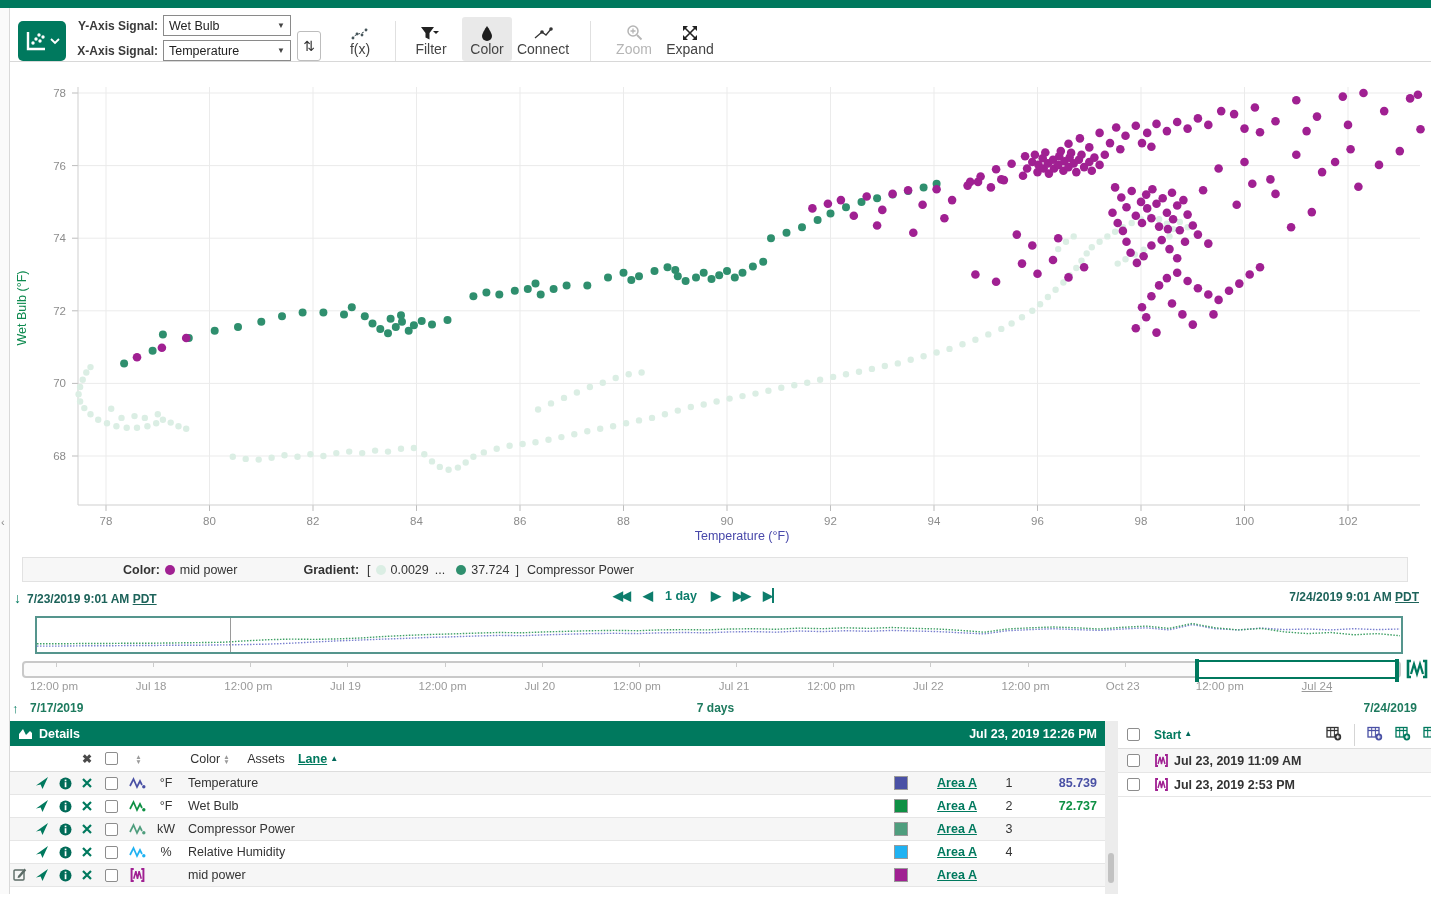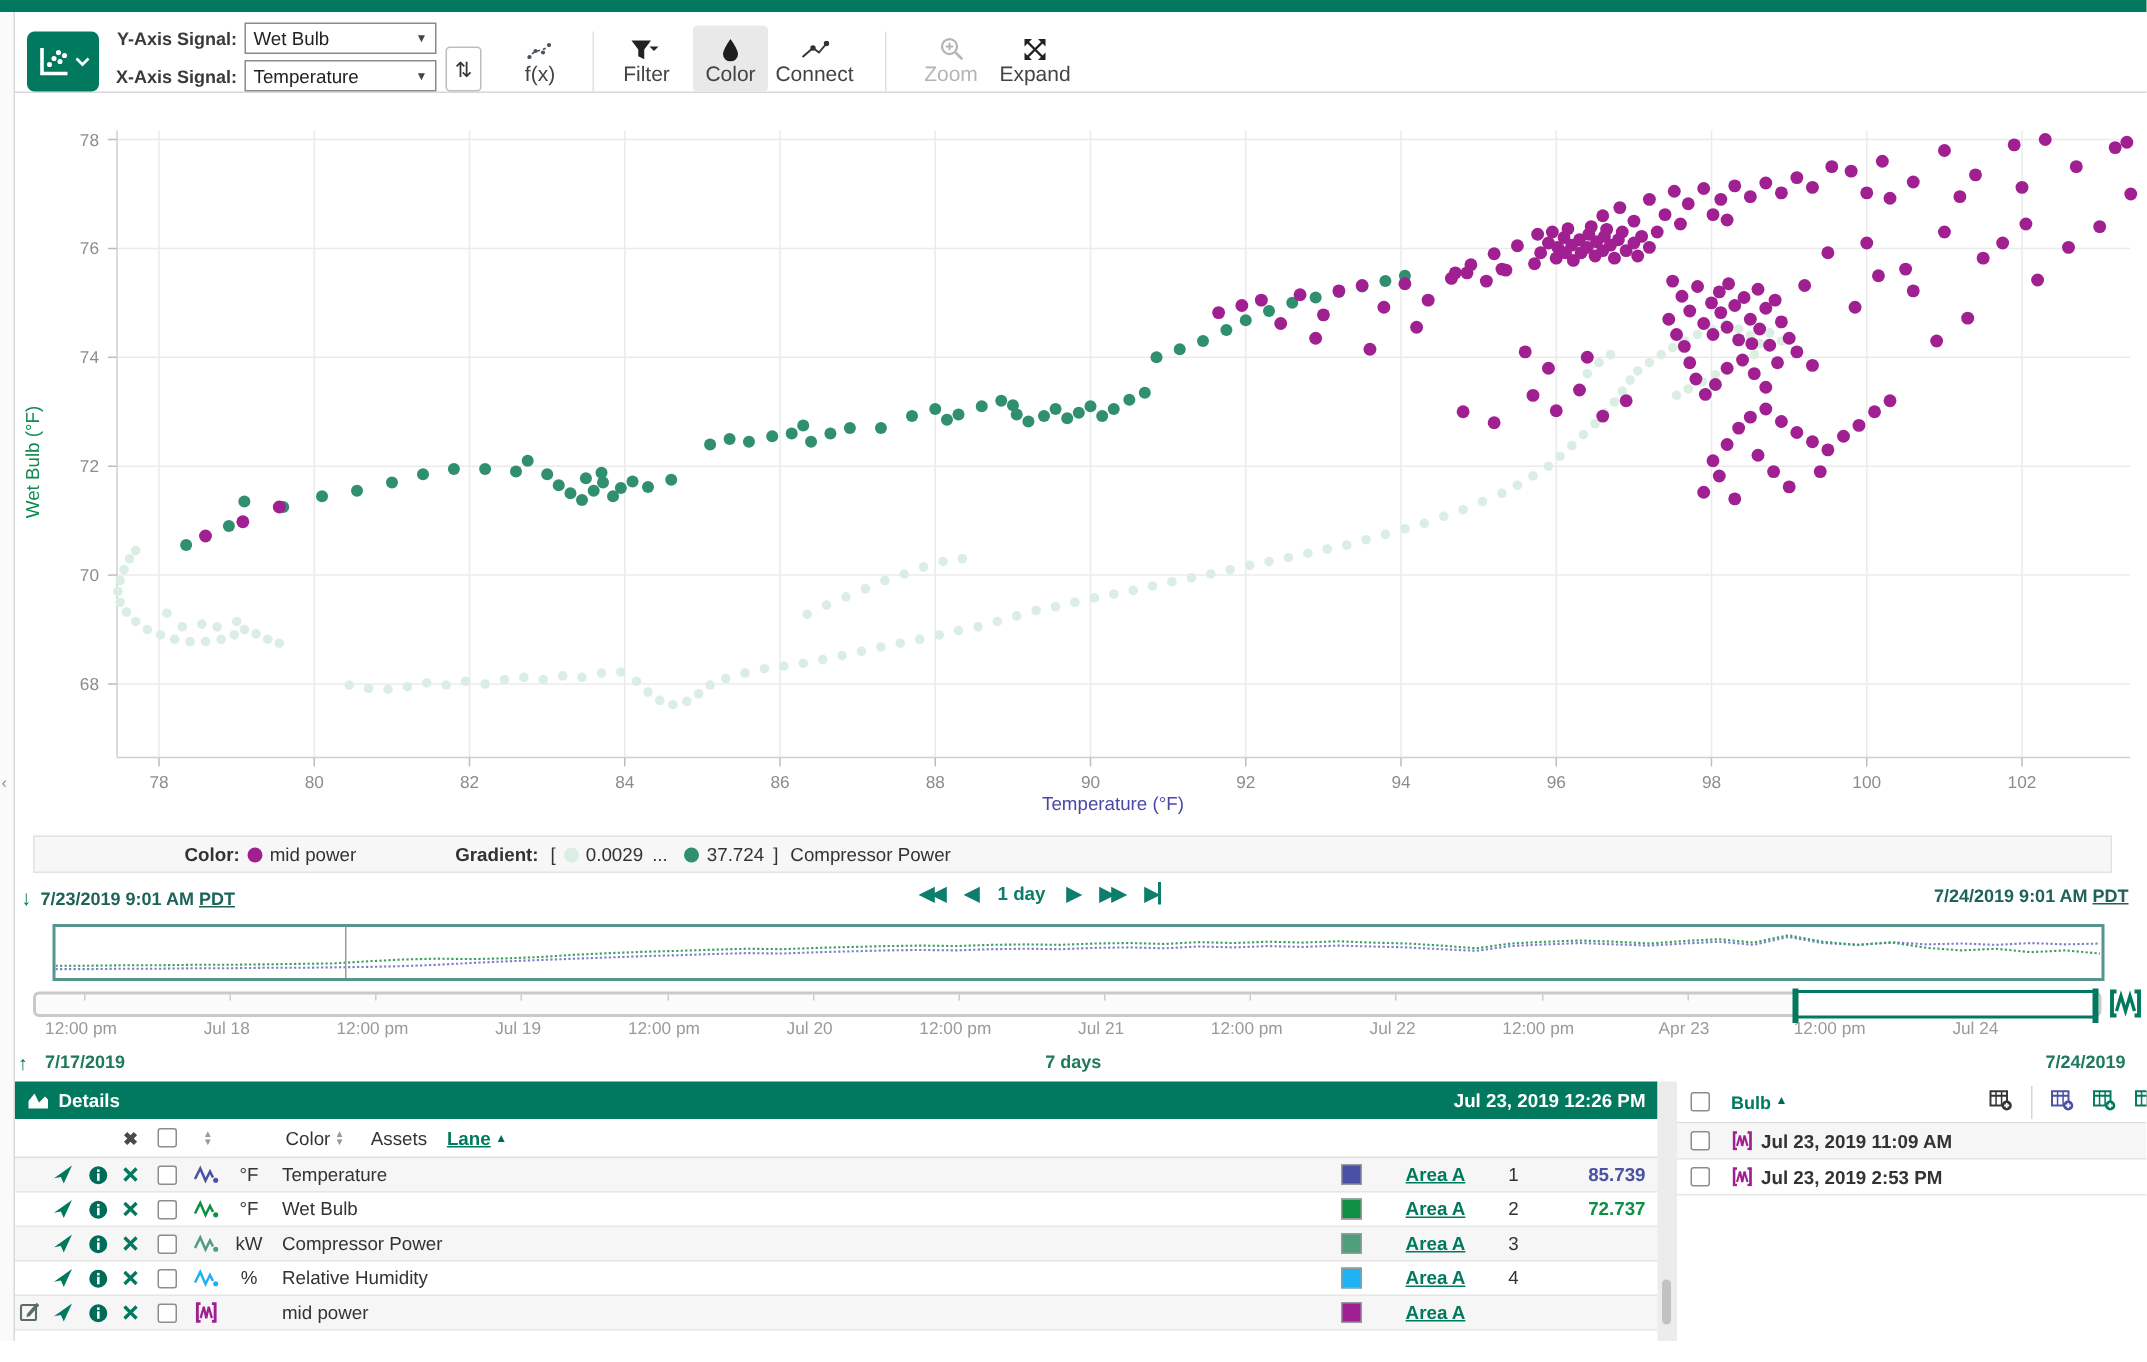--- a/index.html
+++ b/index.html
@@ -704,23 +704,23 @@
     <span class="tlabel" style="left: 151.15px;">Jul 18</span>
     <span class="tlabel" style="left: 248.3px;">12:00 pm</span>
     <span class="tlabel" style="left: 345.45px;">Jul 19</span>
     <span class="tlabel" style="left: 442.6px;">12:00 pm</span>
     <span class="tlabel" style="left: 539.75px;">Jul 20</span>
     <span class="tlabel" style="left: 636.9px;">12:00 pm</span>
     <span class="tlabel" style="left: 734.05px;">Jul 21</span>
     <span class="tlabel" style="left: 831.2px;">12:00 pm</span>
     <span class="tlabel" style="left: 928.35px;">Jul 22</span>
     <span class="tlabel" style="left: 1025.5px;">12:00 pm</span>
-    <span class="tlabel" style="left: 1122.65px;">Apr 23</span>
+    <span class="tlabel" style="left: 1122.65px;">Oct 23</span>
     <span class="tlabel" style="left: 1219.8px;">12:00 pm</span>
-    <span class="tlabel" style="left: 1316.95px;">Jul 24</span>
+    <span class="tlabel" style="left: 1316.95px; text-decoration: underline;">Jul 24</span>
   </div>
 
 <div class="rangerow">
   <span class="rr-arrow">↑</span>
   <span class="rr-start">7/17/2019</span>
   <span class="rr-mid">7 days</span>
   <span class="rr-end">7/24/2019</span>
 </div>
 
 <div class="details-panel">
@@ -968,21 +968,21 @@
 
 <div class="panel-gap">
     <span class="ghandle"></span>
   </div>
 
 <div class="cap-panel">
   <div class="cap-colhead">
     <span class="cell cc-check">
         <span class="cb"></span>
       </span>
-    <span class="cap-start-hd"><span>Bulb</span><span class="asc">▲</span></span>
+    <span class="cap-start-hd"><span>Start</span><span class="asc">▲</span></span>
     <span class="cap-tools" id="cap-tools">
         <span style="cursor:pointer;"><svg width="16" height="15" viewBox="0 0 16 15">
             <rect x="1" y="1.5" width="11" height="9.5" fill="none" stroke="#333333" stroke-width="1.3"></rect>
             <line x1="1" y1="4.5" x2="12" y2="4.5" stroke="#333333" stroke-width="1.3"></line>
             <line x1="4.7" y1="1.5" x2="4.7" y2="11" stroke="#333333" stroke-width="1"></line>
             <line x1="8.4" y1="1.5" x2="8.4" y2="11" stroke="#333333" stroke-width="1"></line>
             <circle cx="11.8" cy="11" r="3.4" fill="#333333"></circle>
             <path d="M11.8,9.3 V12.7 M10.1,11 H13.5" stroke="#fff" stroke-width="1.2"></path>
           </svg></span>
         <span class="tsep"></span>

